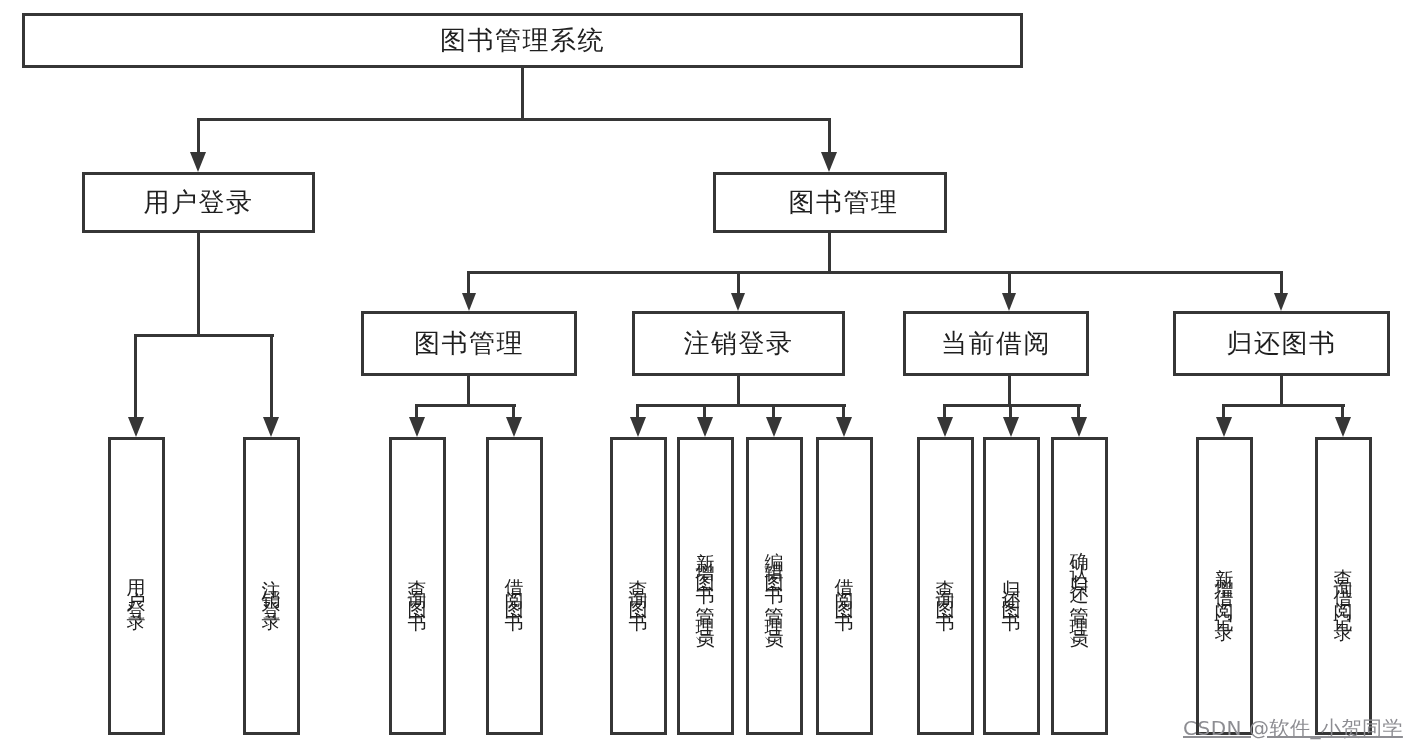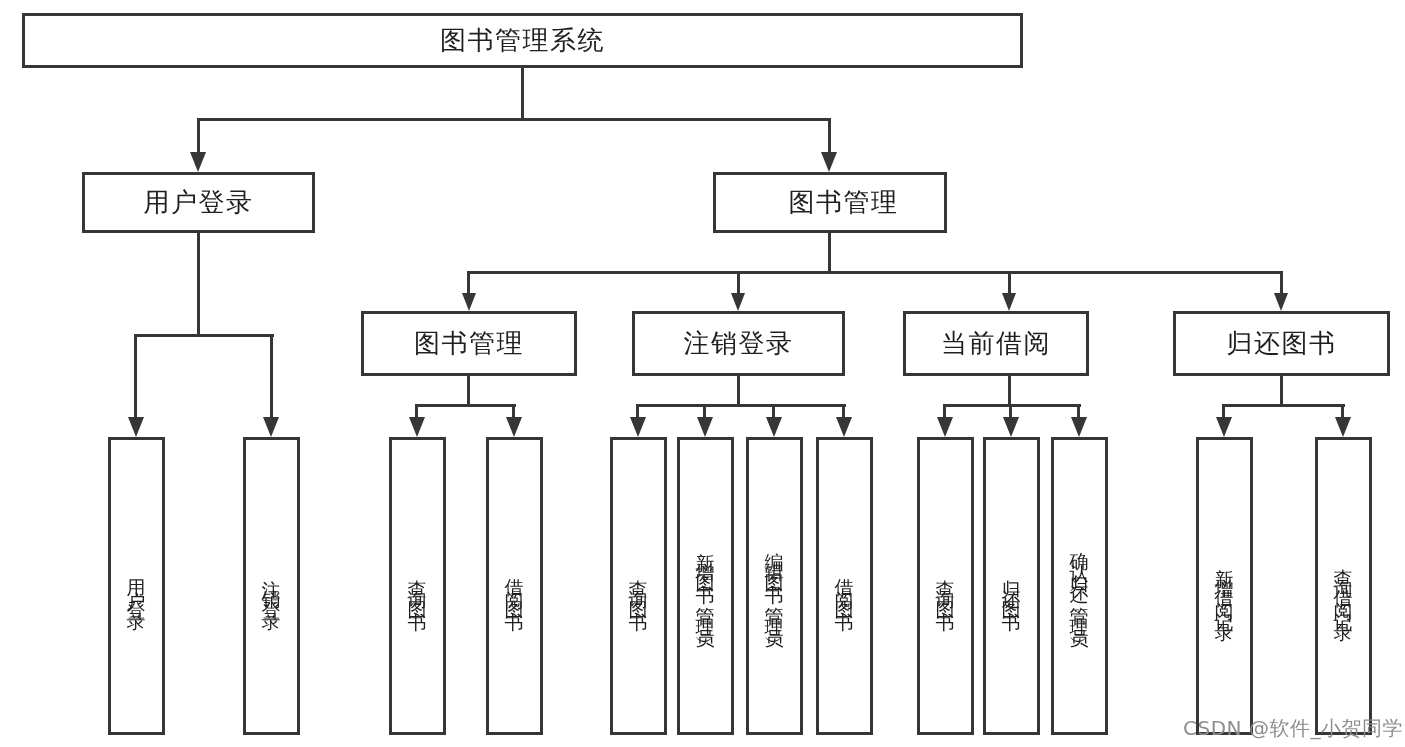--- a/index.html
+++ b/index.html
@@ -45,20 +45,21 @@
     border-top-width: 18px;
   }
   .watermark {
     position: absolute;
     left: 1183px; top: 715px;
     font-size: 20px;
     color: #8d8d92;
     letter-spacing: 0.5px;
     white-space: nowrap;
     z-index: 5;
+    text-decoration: underline;
   }
 </style>
 </head>
 <body>
 
 <div id="canvas">
 
   <div class="box" style="left:22px; top:13px; width:1001px; height:55px;">
     <span class="hlabel">图书管理系统</span>
   </div>

